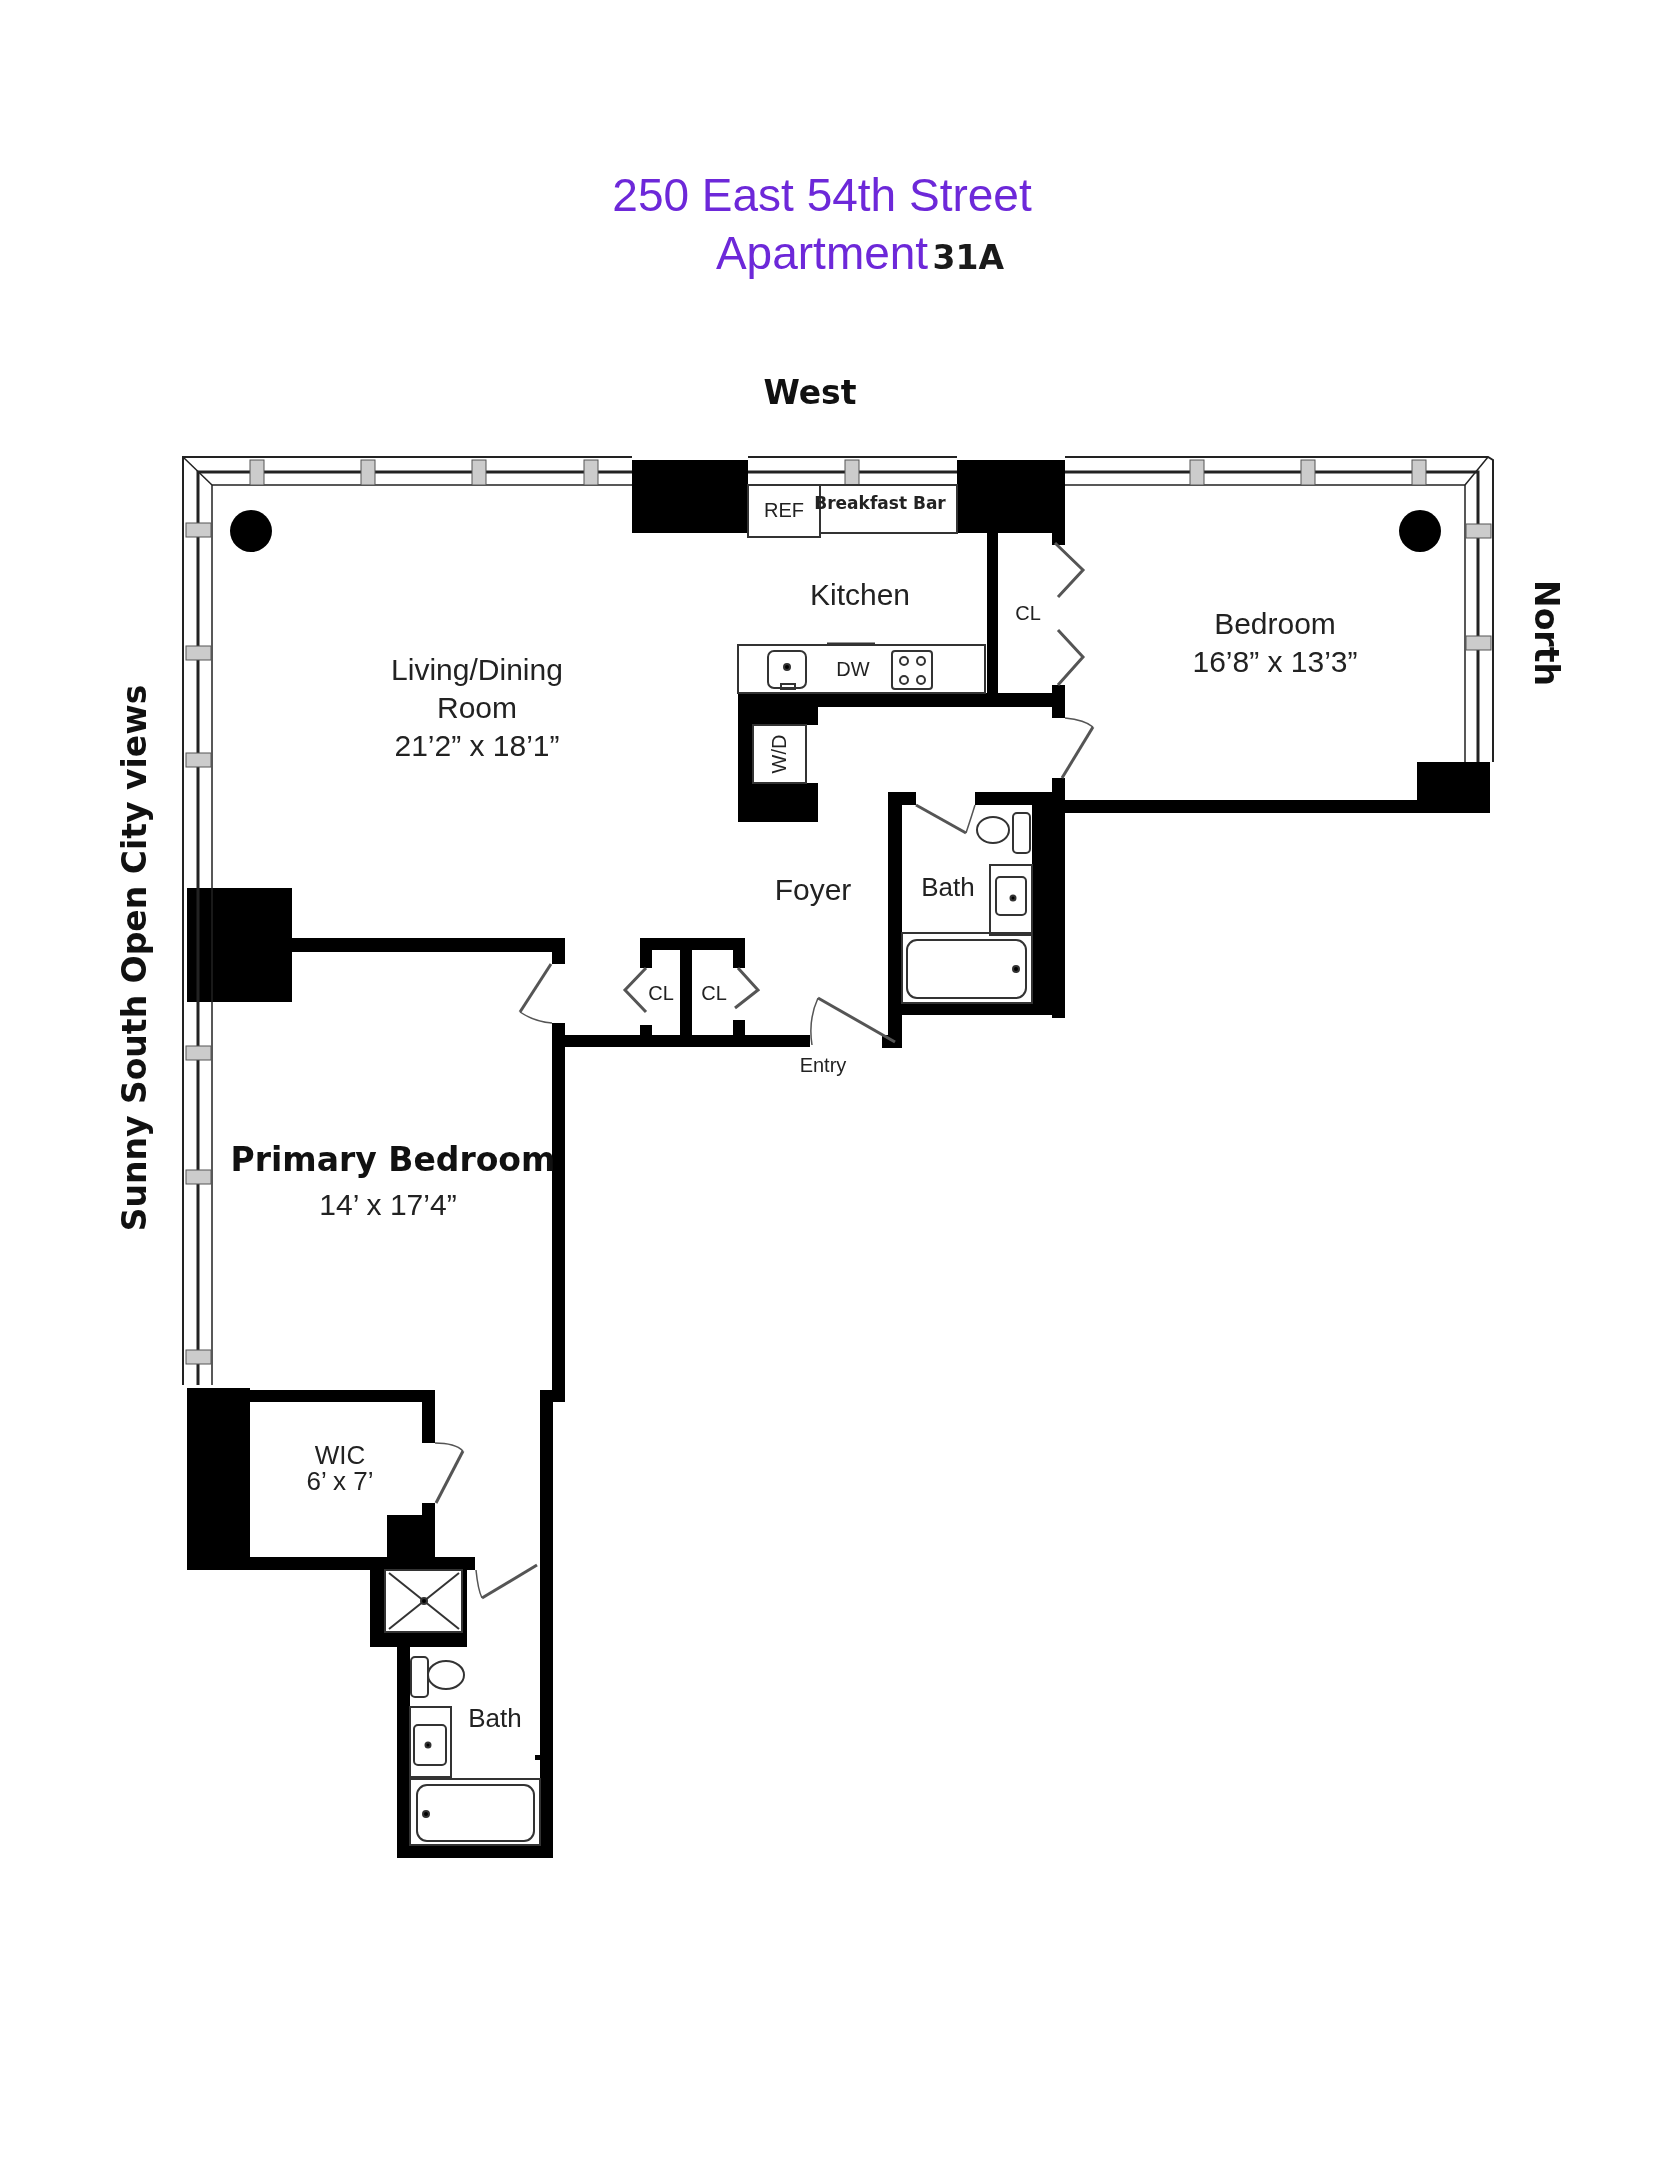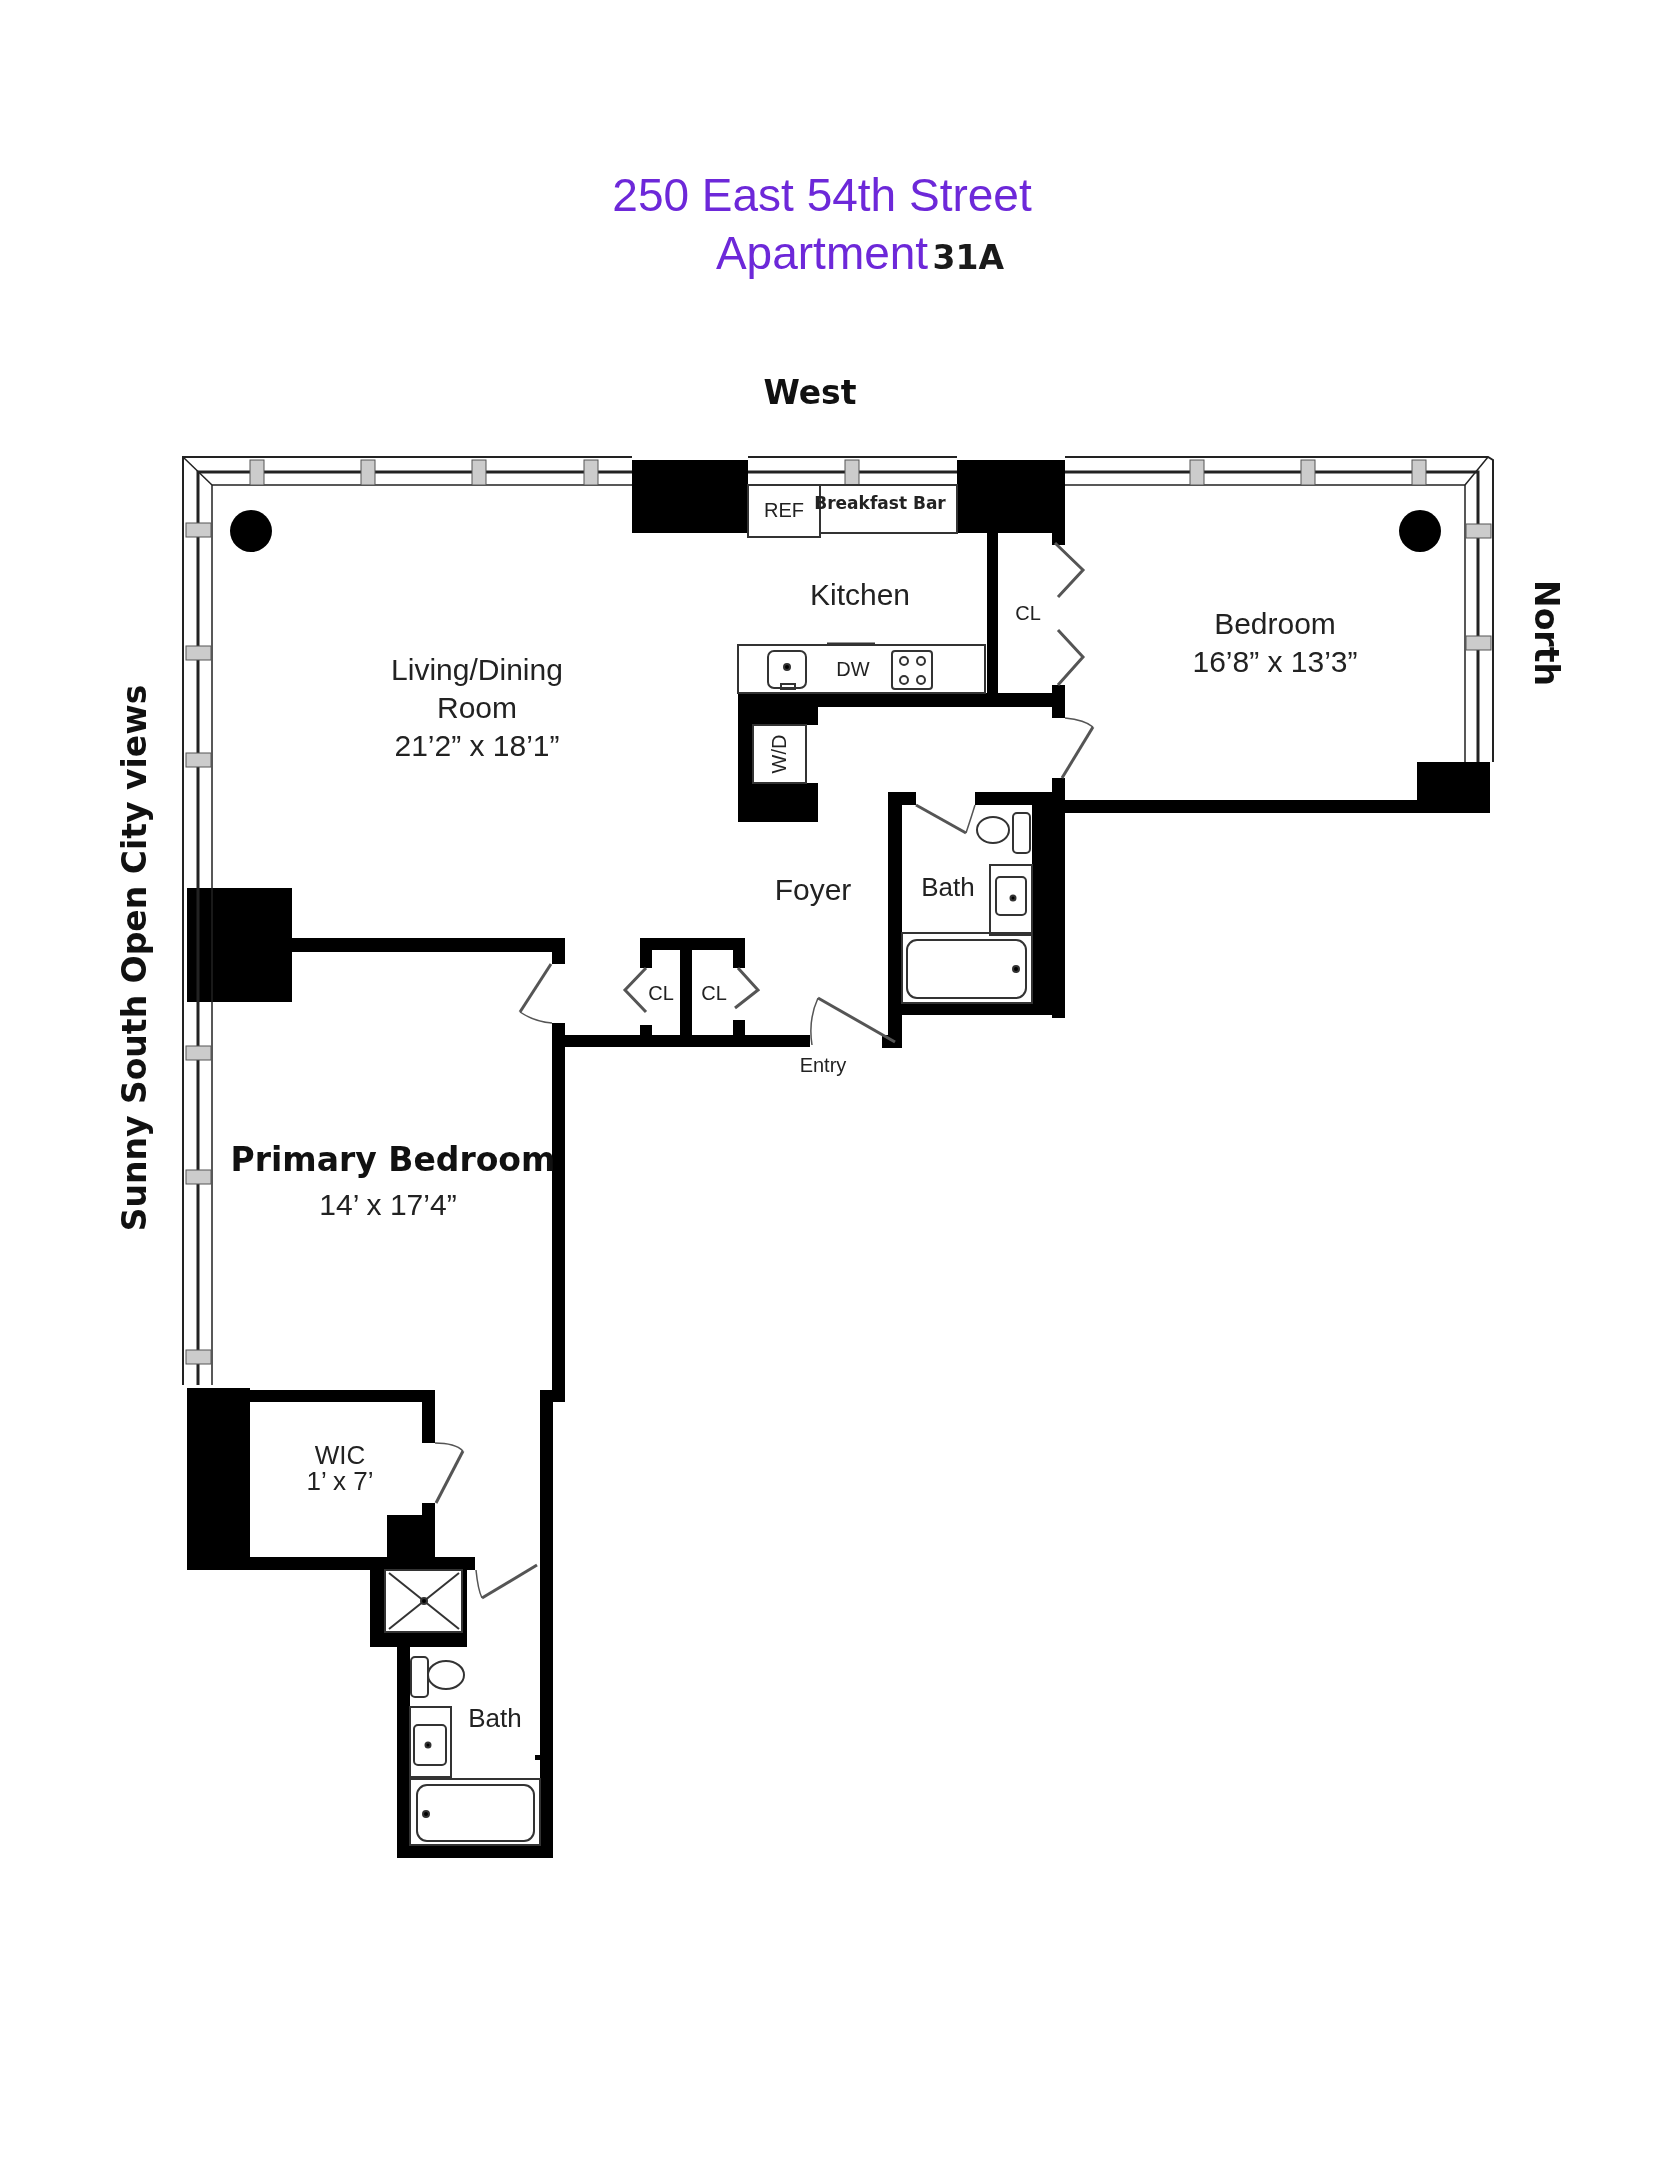--- a/index.html
+++ b/index.html
@@ -196,21 +196,21 @@
 <div class="lbl room" style="left:1275px; top:643px;">
   <div>Bedroom</div>
   <div>16’8” x 13’3”</div>
 </div>
 <div class="lbl room" style="left:813px; top:890px;">Foyer</div>
 <div class="lbl room-sm" style="left:948px; top:887px;">Bath</div>
 <div class="lbl room-bold" style="left:381px; top:1159px;margin-left:12px;">Primary Bedroom</div>
 <div class="lbl room" style="left:388px; top:1205px;">14’ x 17’4”</div>
 <div class="lbl room-sm" style="left:340px; top:1468px;">
   <div>WIC</div>
-  <div>1’ x 7’</div>
+  <div>6’ x 7’</div>
 </div>
 <div class="lbl room-sm" style="left:495px; top:1718px;">Bath</div>
 
 <div class="lbl room-xs" style="left:784px; top:510px;">REF</div>
 <div class="lbl bar" style="left:880px; top:503px;">Breakfast Bar</div>
 <div class="lbl room-xs" style="left:853px; top:669px;">DW</div>
 <div class="lbl room-xs" style="left:779px; top:754px; transform: translate(-50%,-50%) rotate(-90deg);">W/D</div>
 <div class="lbl room-xs" style="left:1028px; top:613px;">CL</div>
 <div class="lbl room-xs" style="left:661px; top:993px;">CL</div>
 <div class="lbl room-xs" style="left:714px; top:993px;">CL</div>

